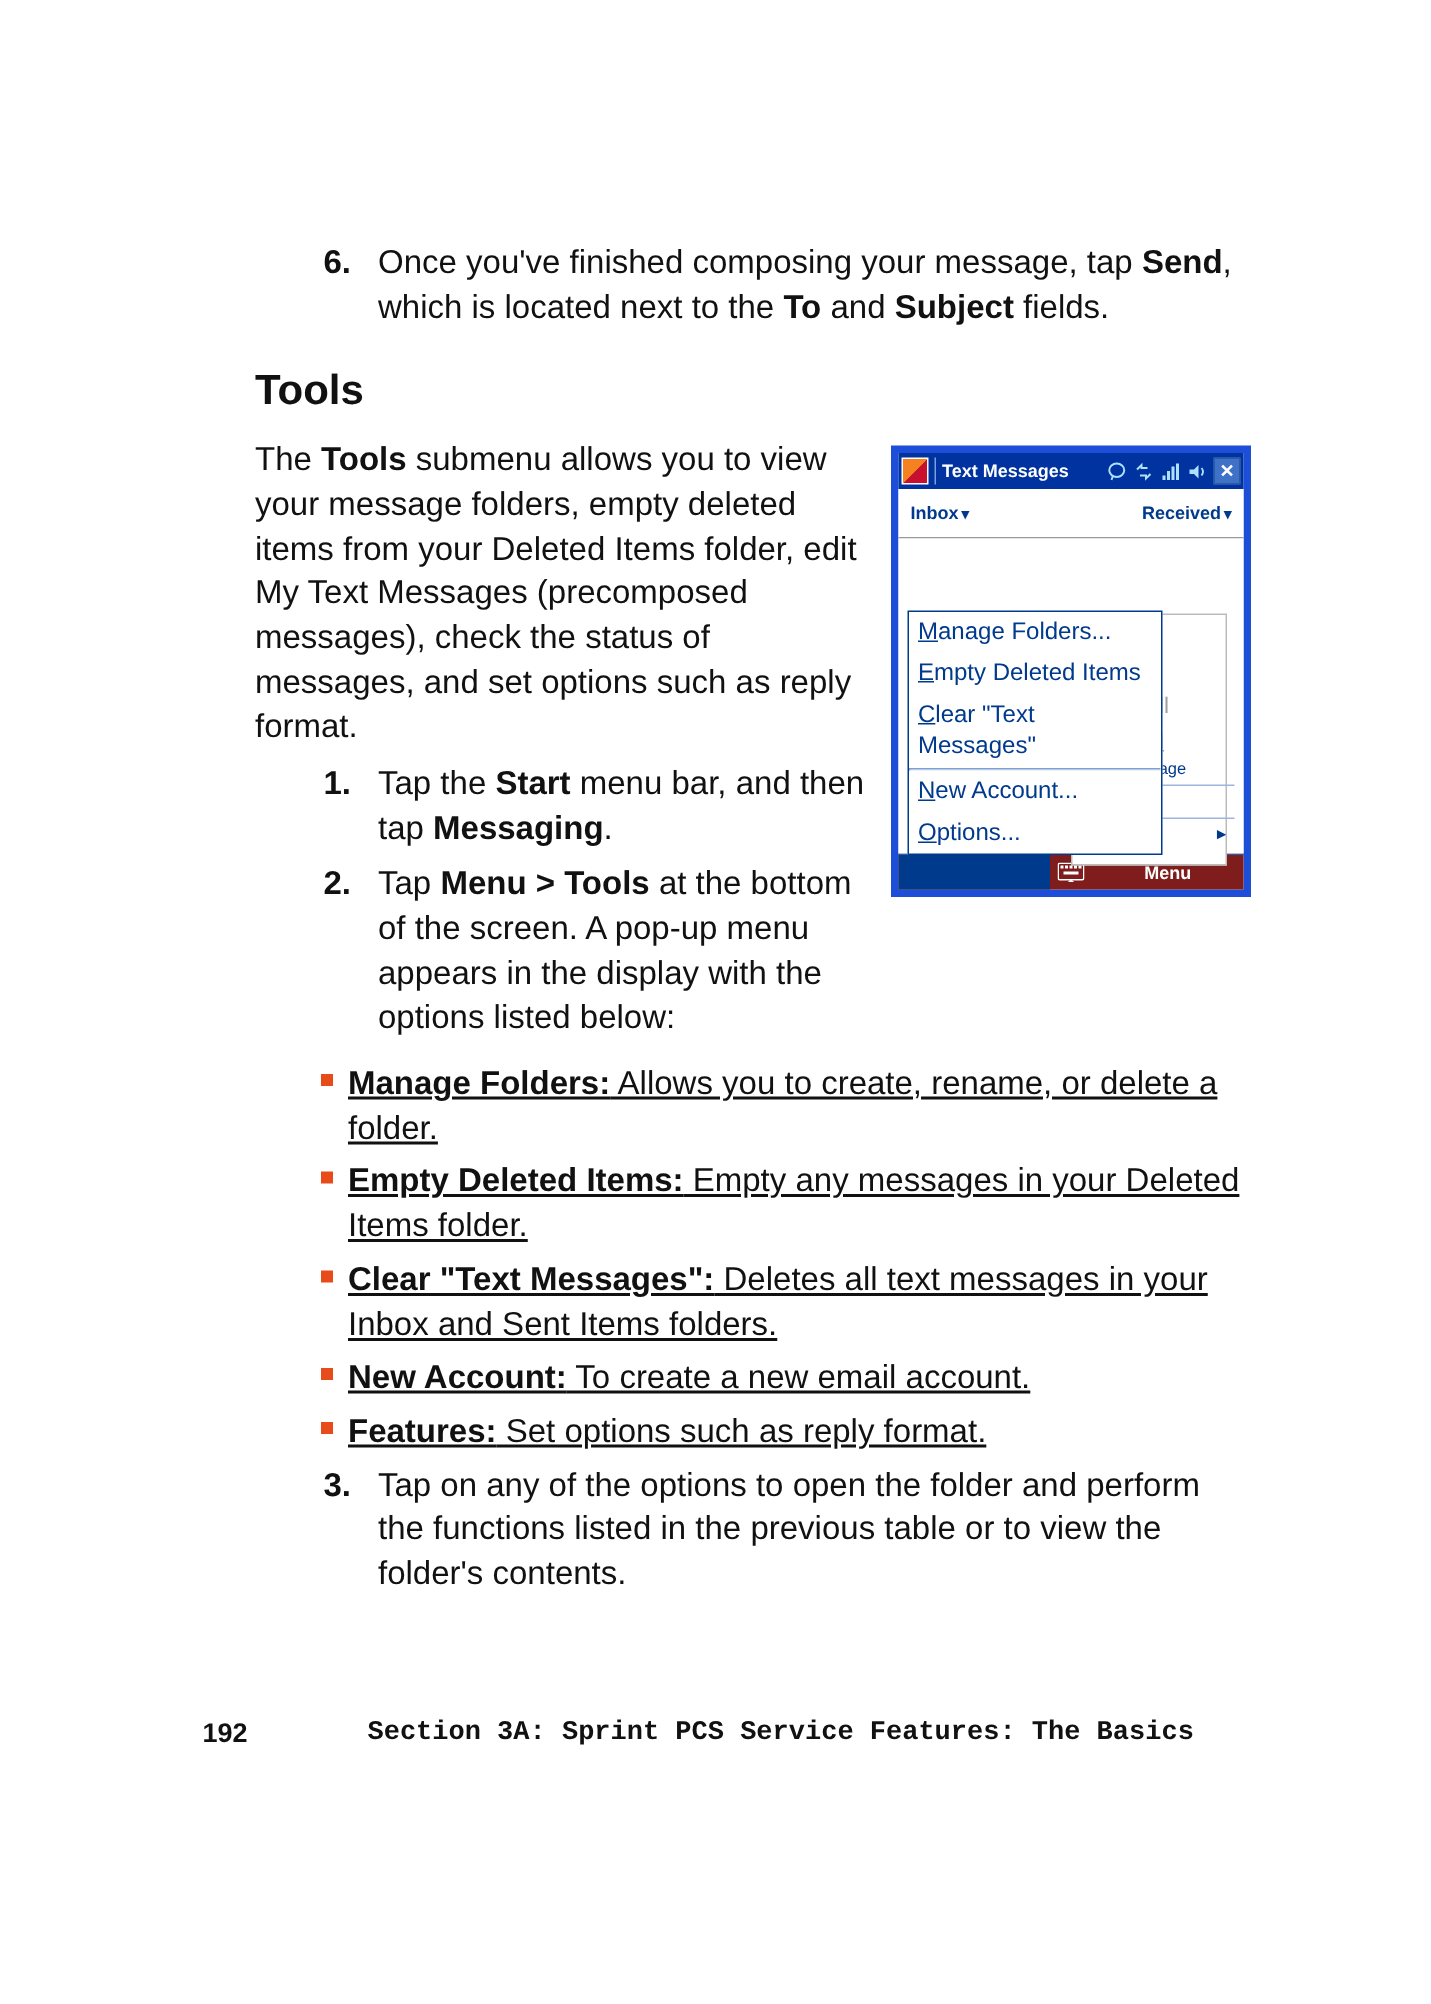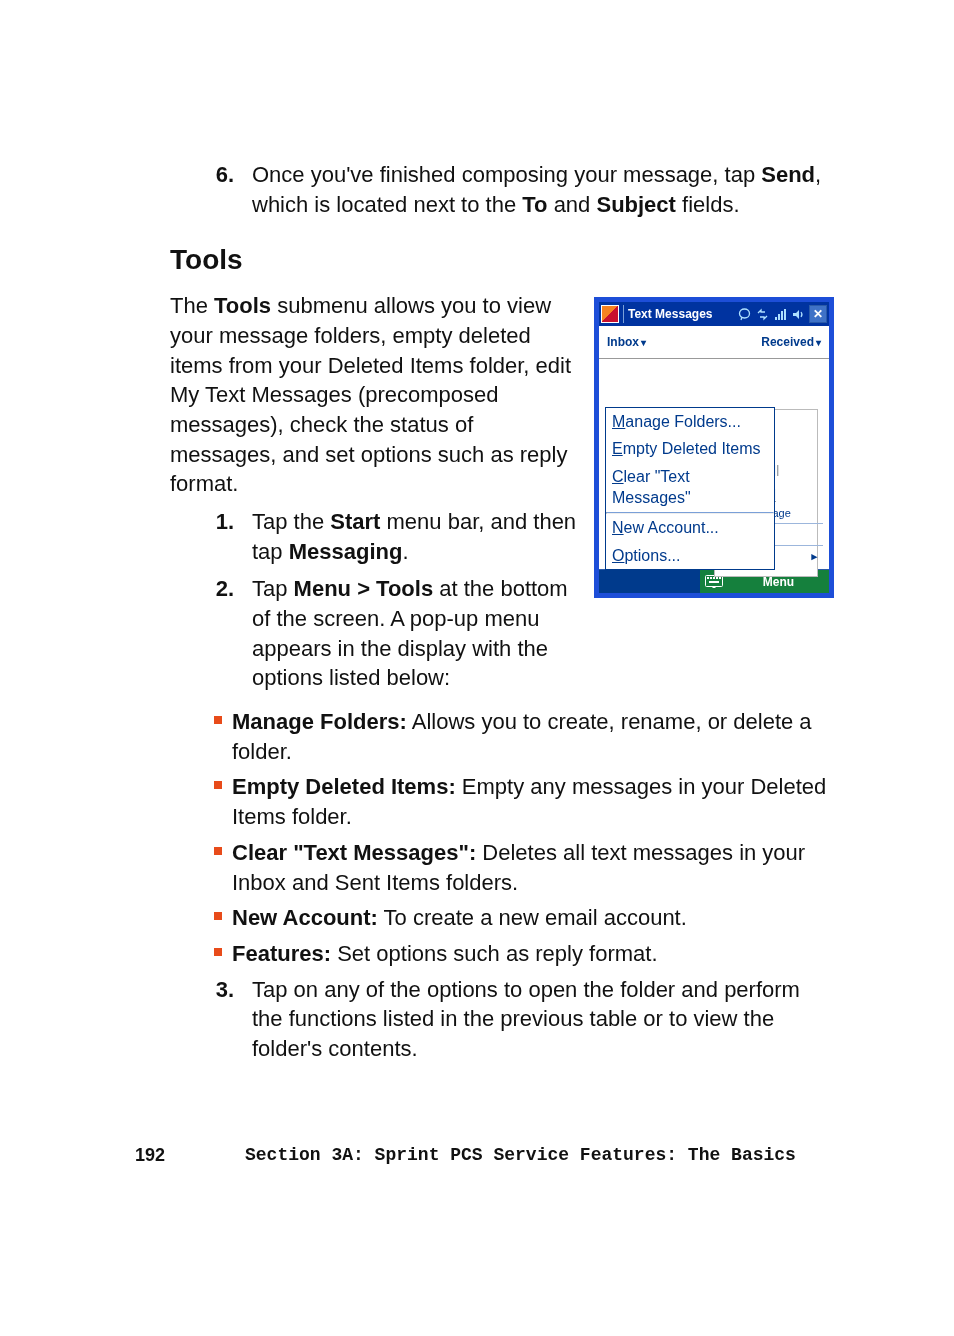--- a/index.html
+++ b/index.html
@@ -130,41 +130,42 @@
     color: #003a8c;
     z-index: 5;
   }
   .tools-popup .mi {
     padding: 3px 6px;
   }
   .tools-popup .mi .ul { text-decoration: underline; }
   .tools-popup .sep { border-top: 1px solid #7aa0d8; margin: 0; }
   .softbar {
     height: 24px;
-    background: #15803d;
+    background: #7f1d1d;
     display: flex;
     border-top: 1px solid #2a5aa8;
   }
   .softbar .sk {
     flex: 1;
     color: #fff;
     font-weight: 700;
     display: flex;
     align-items: center;
     justify-content: center;
     font-size: 12px;
   }
   .softbar .sk.left { background: #003a8c; }
   .softbar .kbd {
     width: 28px;
     display:flex; align-items:center; justify-content:center;
     color:#fff;
   }
   .sublist {
     margin: 6px 0 6px 44px;
+    text-decoration: underline;
   }
   .sub-item {
     display: flex;
     gap: 10px;
     margin: 6px 0;
   }
   .bullet {
     width: 8px; height: 8px;
     background: #e84b1a;
     margin-top: 9px;

